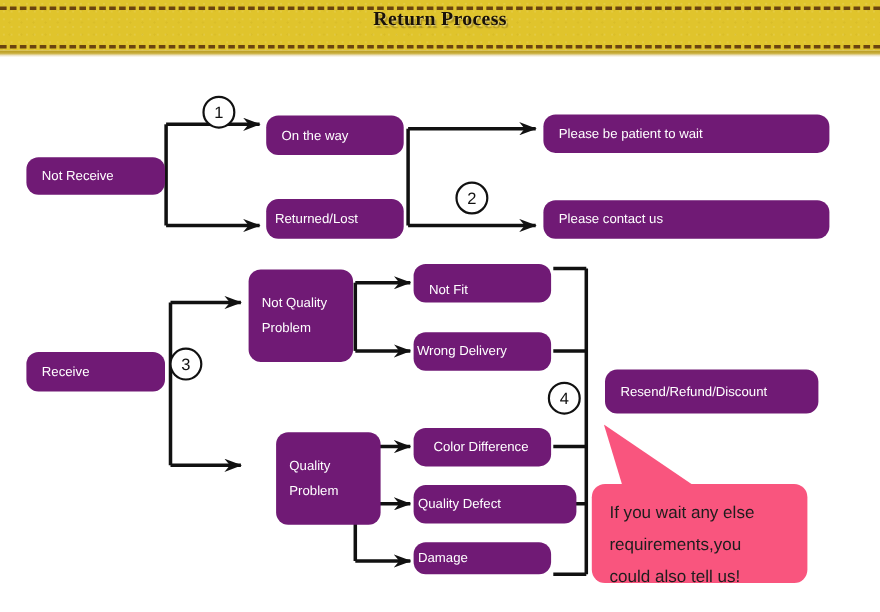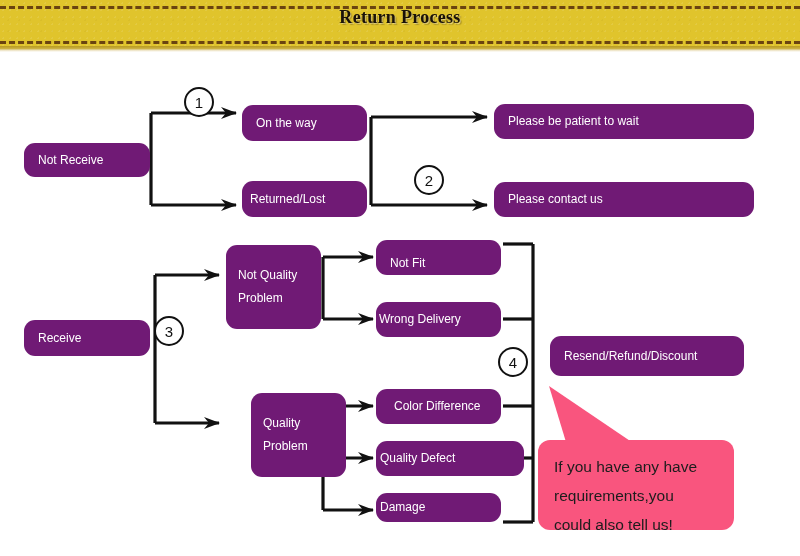--- a/index.html
+++ b/index.html
@@ -203,18 +203,18 @@
     <span>2</span>
   </div>
   <div class="circle" style="left:154px;top:316px;">
     <span>3</span>
   </div>
   <div class="circle" style="left:498px;top:347px;">
     <span>4</span>
   </div>
 
   <div class="callout" style="left:538px;top:440px;width:196px;height:90px;">
-    <div>If you have any have</div>
+    <div>If you wait any else</div>
     <div>requirements,you</div>
     <div>could also tell us!</div>
   </div>
 
 </div>
 
 </body></html>

